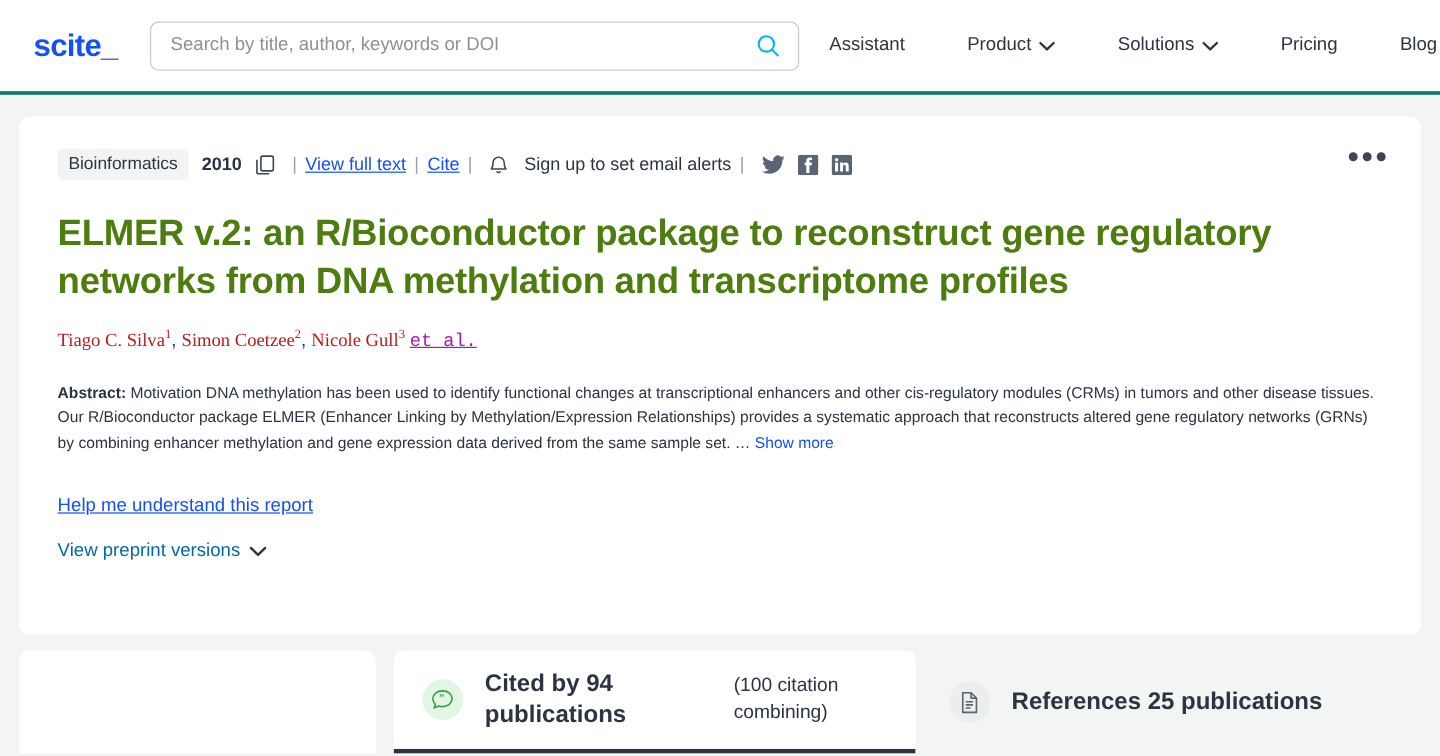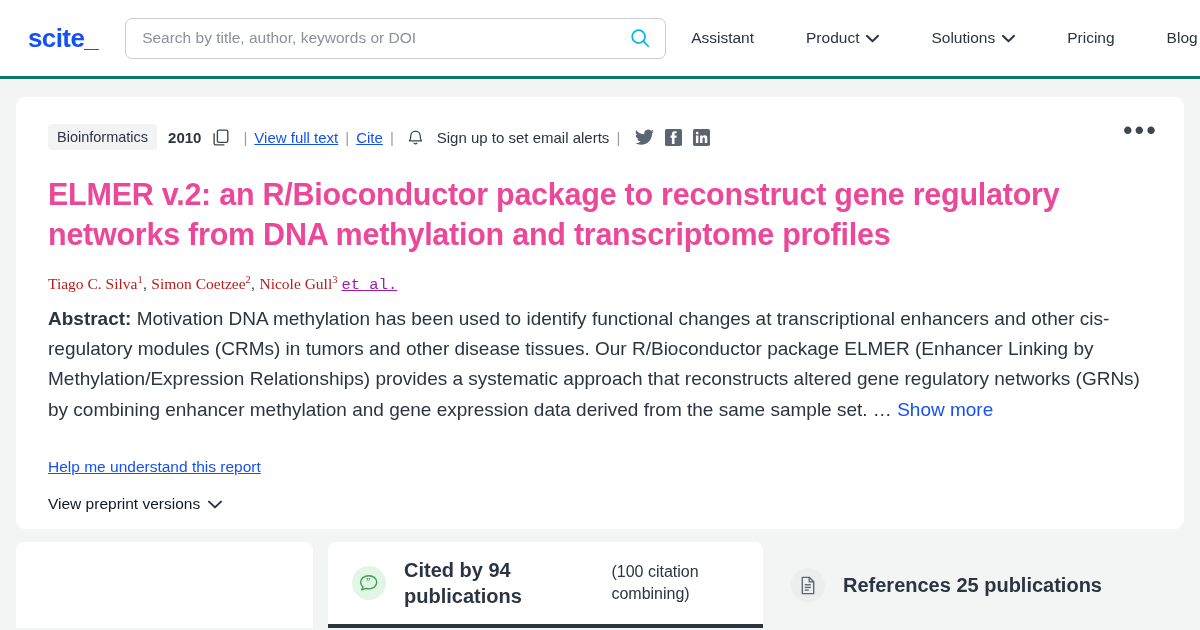--- a/index.html
+++ b/index.html
@@ -137,21 +137,21 @@
   .alerts { color: #2b3441; margin-left: 7px; cursor: pointer; }
   .socials { display: flex; align-items: center; gap: 11px; margin-left: 8px; }
   .socials span { display: flex; cursor: pointer; }
 
   
   .title {
     margin-top: 23px;
     font-size: 30.5px;
     line-height: 1.32;
     font-weight: bold;
-    color: #ec4899;
+    color: #4d7c0f;
     letter-spacing: -0.25px;
     max-width: 1030px;
   }
 
   
   .authors {
     margin-top: 19px;
     font-size: 15.5px;
     color: #2b3441;
   }
@@ -165,42 +165,42 @@
   .etal {
     color: #a21caf;
     text-decoration: underline;
     cursor: pointer;
     margin-left: 4px;
     font-family: Liberation Mono, monospace;
   }
 
   
   .abstract {
-    margin-top: 10px;
-    font-size: 19px;
+    margin-top: 25px;
+    font-size: 13px;
     line-height: 1.6;
     color: #2b3441;
     max-width: 1115px;
   }
   .abstract b { font-weight: bold; }
   .showmore { color: #1550f5; cursor: pointer; }
 
   .help-link {
     display: inline-block;
     margin-top: 33px;
     font-size: 15.5px;
     color: #1550f5;
     text-decoration: underline;
     cursor: pointer;
   }
 
   .preprint {
     margin-top: 19px;
     font-size: 15.5px;
-    color: #0f172a;
+    color: #0369a1;
     display: flex;
     align-items: center;
     gap: 8px;
     cursor: pointer;
     width: fit-content;
   }
 
   
   .bottom {
     margin-top: 13px;

